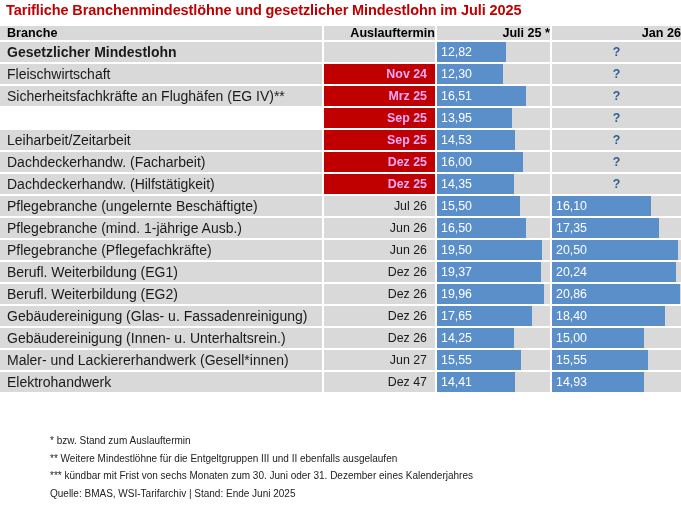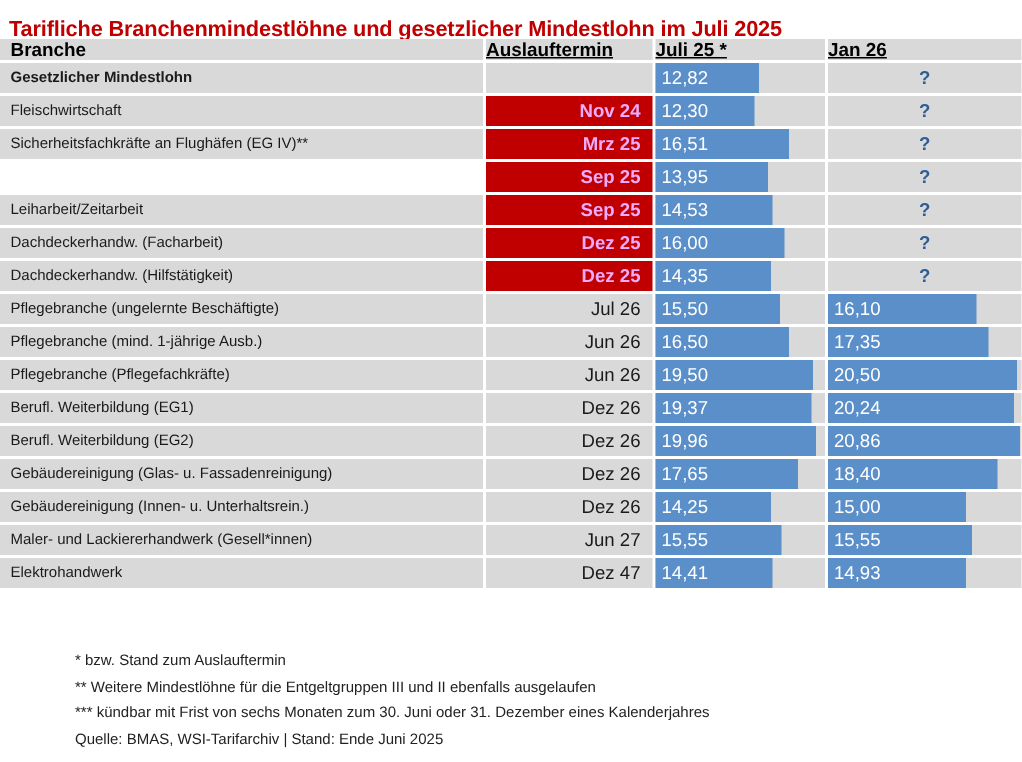--- a/index.html
+++ b/index.html
@@ -7,21 +7,21 @@
     width:681px;height:508px;
     background:#ffffff;
     font-family:"Liberation Sans", sans-serif;
     -webkit-font-smoothing:antialiased;
     overflow:hidden;
   }
   #app{position:relative;width:681px;height:508px;}
 
   
   .title{
-    position:absolute;left:6px;top:12px;
+    position:absolute;left:6px;top:2px;
     font-size:14.5px;font-weight:bold;color:#C00000;
     letter-spacing:-0.1px;white-space:nowrap;
   }
 
   
   .table{position:absolute;left:0;top:26px;width:681px;}
 
   .row{
     position:relative;
     height:20px;
@@ -36,21 +36,21 @@
     background:#D9D9D9;
     box-sizing:border-box;
   }
   .c-branche{left:0px;width:322px;}
   .c-term{left:324px;width:111px;}
   .c-jul{left:437px;width:113px;}
   .c-jan{left:552px;width:129px;}
 
   .cell-label{
     position:absolute;left:7px;top:50%;transform:translateY(-50%);
-    font-size:10px;color:#1a1a1a;white-space:nowrap;
+    font-size:14px;color:#1a1a1a;white-space:nowrap;
   }
   .bold .cell-label{font-weight:bold;}
 
   .term-label{
     position:absolute;left:0;right:8px;top:50%;transform:translateY(-50%);
     text-align:right;font-size:12.4px;color:#1a1a1a;white-space:nowrap;
   }
 
   
   .term-red{background:#C00000;}
@@ -74,21 +74,21 @@
   .head-cell{
     position:absolute;top:0;height:100%;
     background:#D9D9D9;box-sizing:border-box;
   }
   .head-text-left{
     position:absolute;left:7px;top:50%;transform:translateY(-50%);
     font-size:12.6px;font-weight:bold;color:#000;white-space:nowrap;
   }
   .head-text-center{
     position:absolute;left:0;right:0;top:50%;transform:translateY(-50%);
-    text-align:left;font-size:12.6px;font-weight:bold;color:#000;white-space:nowrap;text-decoration:underline;
+    text-align:right;font-size:12.6px;font-weight:bold;color:#000;white-space:nowrap;
   }
 
   
   .notes{position:absolute;left:6px;top:432px;width:670px;}
   .note{
     font-size:10px;color:#222;line-height:17.5px;white-space:nowrap;margin-left:44px;
   }
 </style>
 </head>
 <body>

